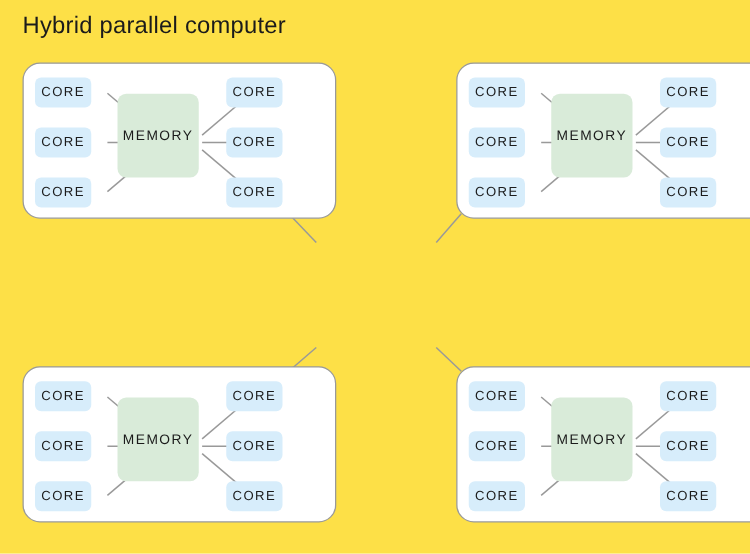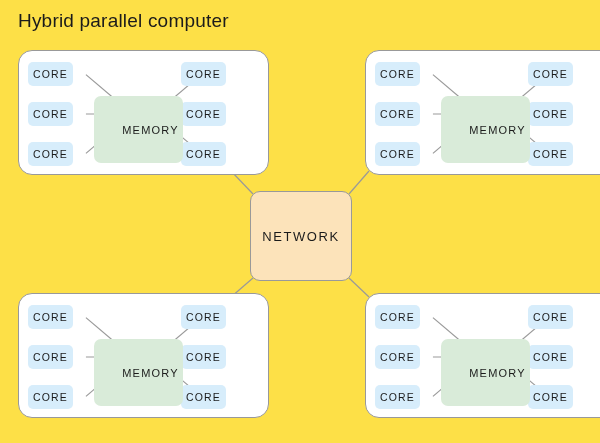--- a/index.html
+++ b/index.html
@@ -50,29 +50,28 @@
     letter-spacing:1.2px;
     color:var(--label-text,#1b1b1b);
   }
   .core.l{left:9px;}
   .core.r{left:162px;}
   .row1{top:11px;}
   .row2{top:51px;}
   .row3{top:91px;}
   .memory{
     position:absolute;
-    left:75px;top:45px;
+    left:75px;top:24px;
     width:65px;height:67px;
     background:var(--memory-fill,#d9ebd9);
     border-radius:7px;
     display:flex;align-items:center;justify-content:center;
     font-size:11px;
     letter-spacing:1.2px;
     color:var(--label-text,#1b1b1b);
-    padding-left:24px;
   }
   .network{
     position:absolute;
     left:250px;top:191px;
     width:102px;height:90px;
     background:var(--network-fill,#fce3ba);
     border:1.5px solid var(--node-border,#999999);
     border-radius:10px;
     box-sizing:border-box;
     display:flex;align-items:center;justify-content:center;
@@ -160,15 +159,14 @@
     </svg>
     <div class="core l row1">CORE</div>
     <div class="core l row2">CORE</div>
     <div class="core l row3">CORE</div>
     <div class="core r row1">CORE</div>
     <div class="core r row2">CORE</div>
     <div class="core r row3">CORE</div>
     <div class="memory">MEMORY</div>
   </div>
 
-  <div class="network">NETWORK</div>
 
 </div>
 
 </body></html>

